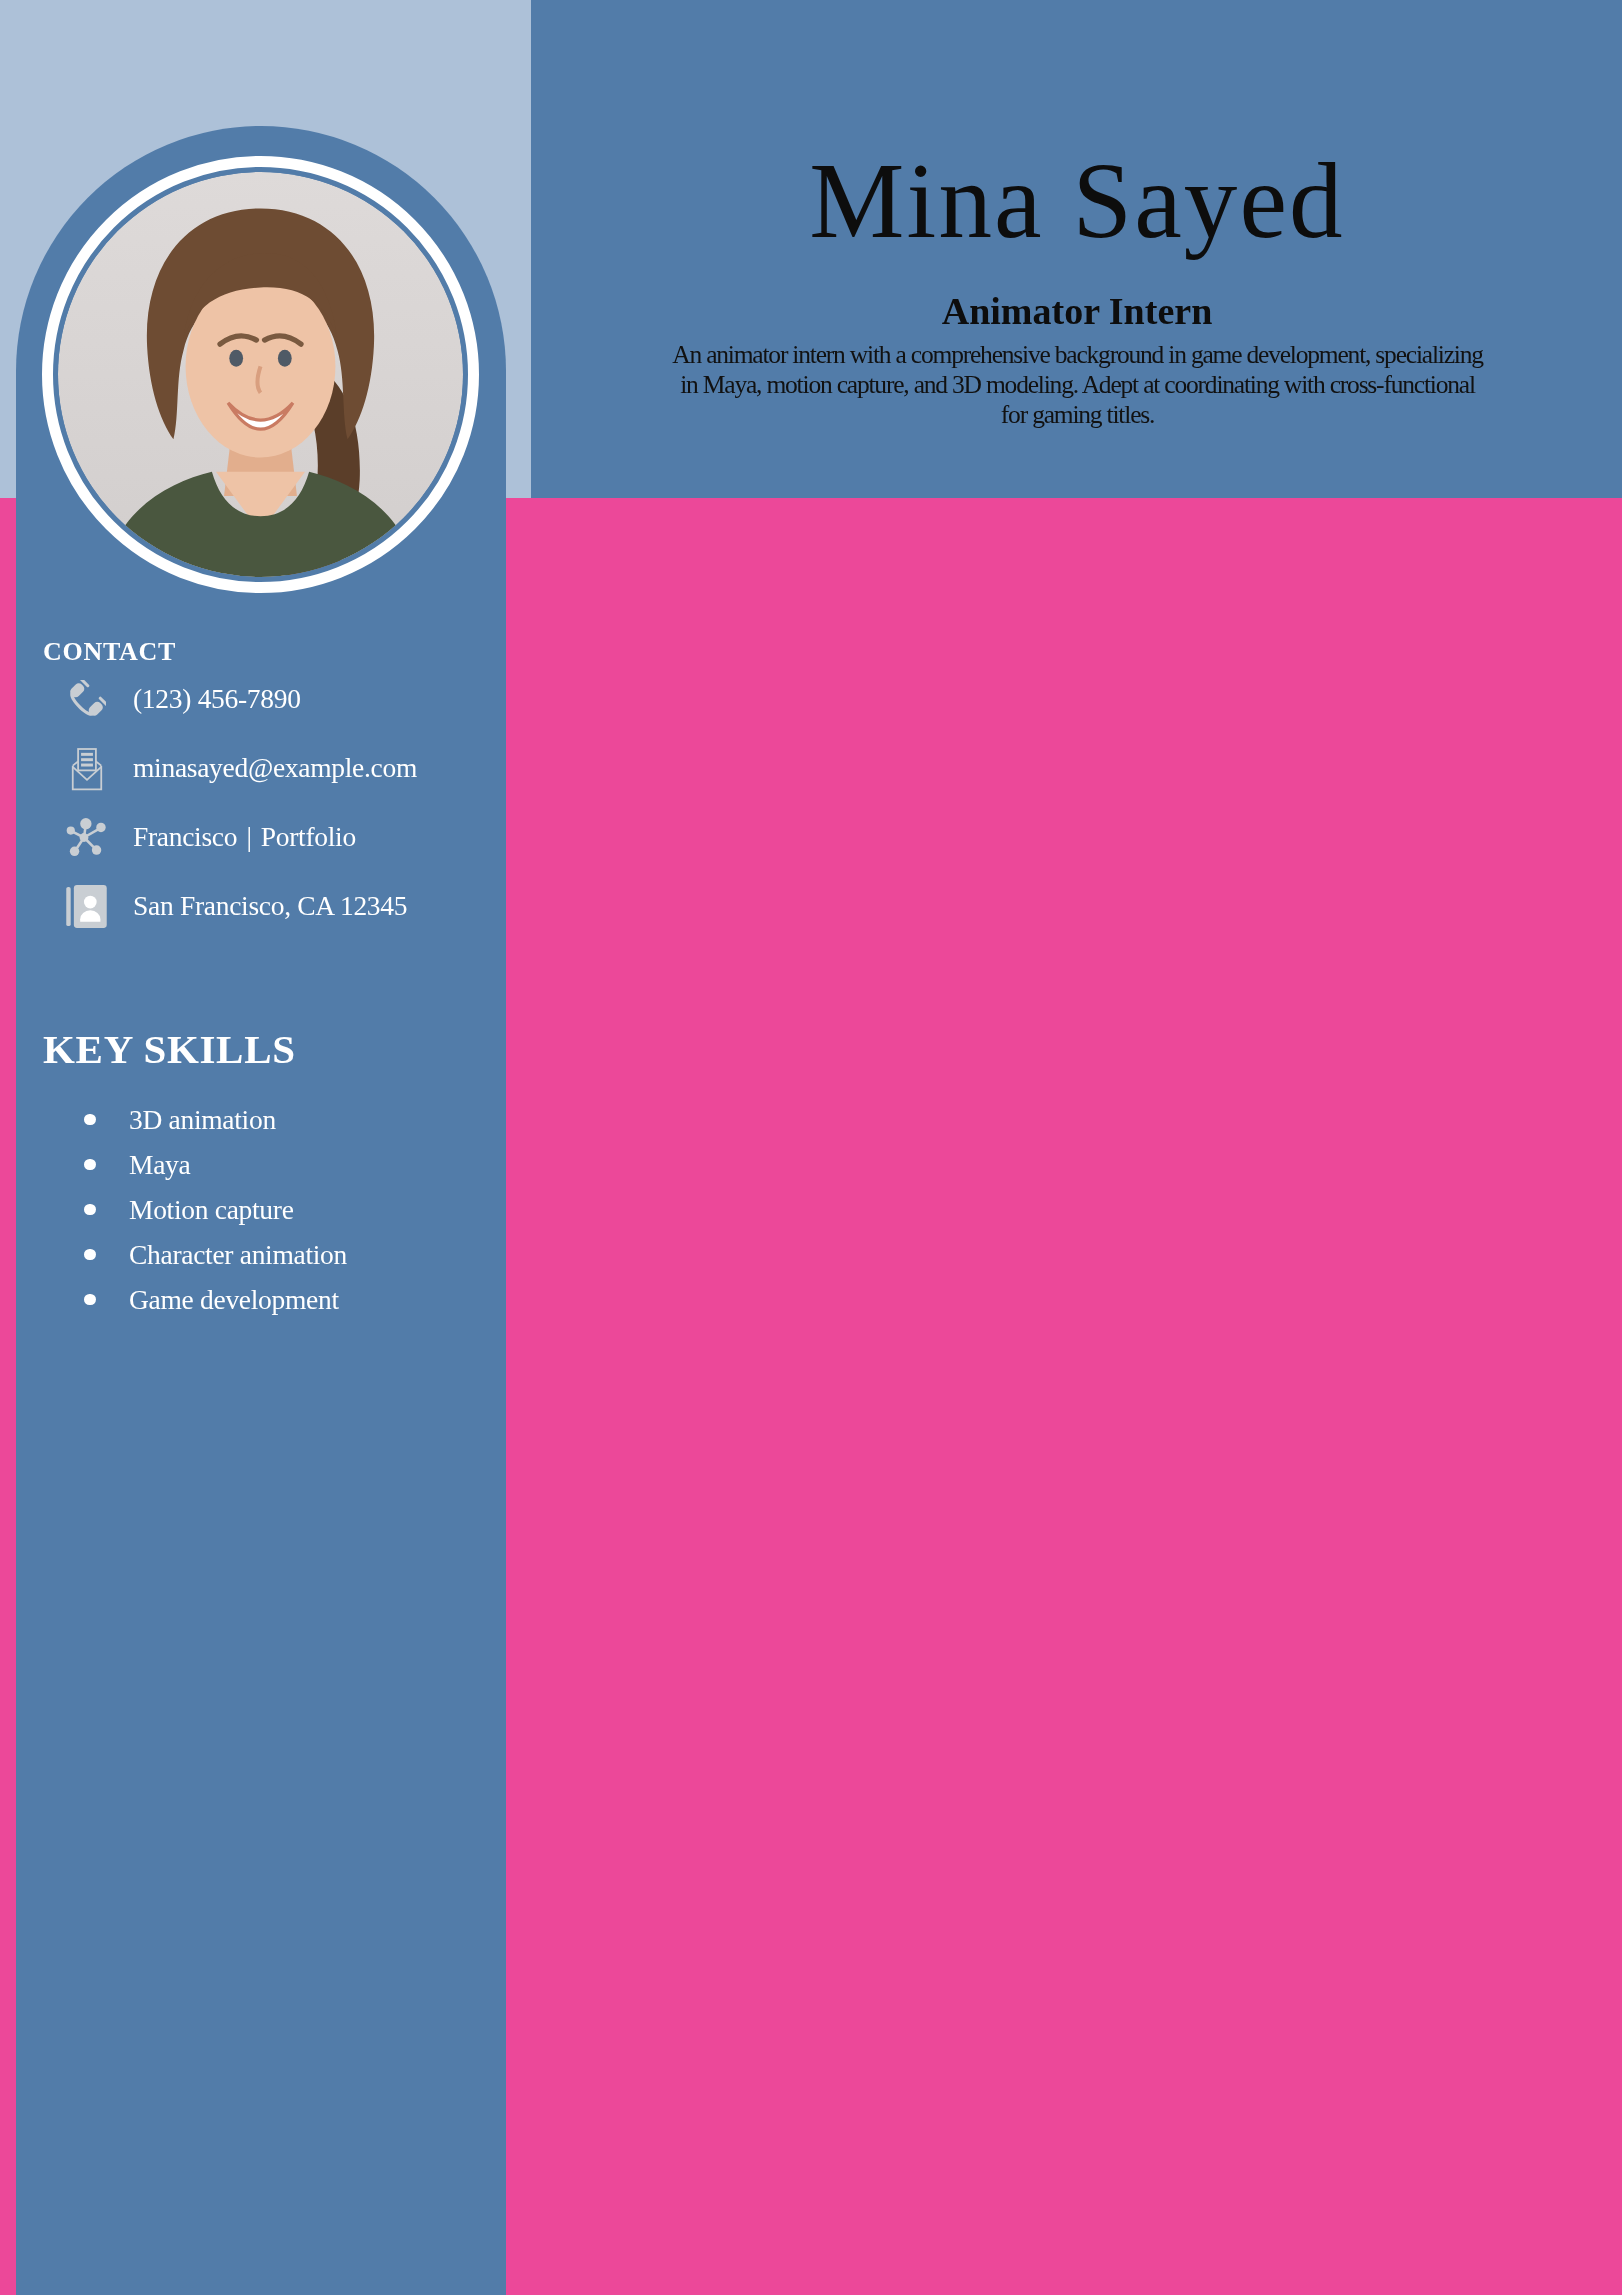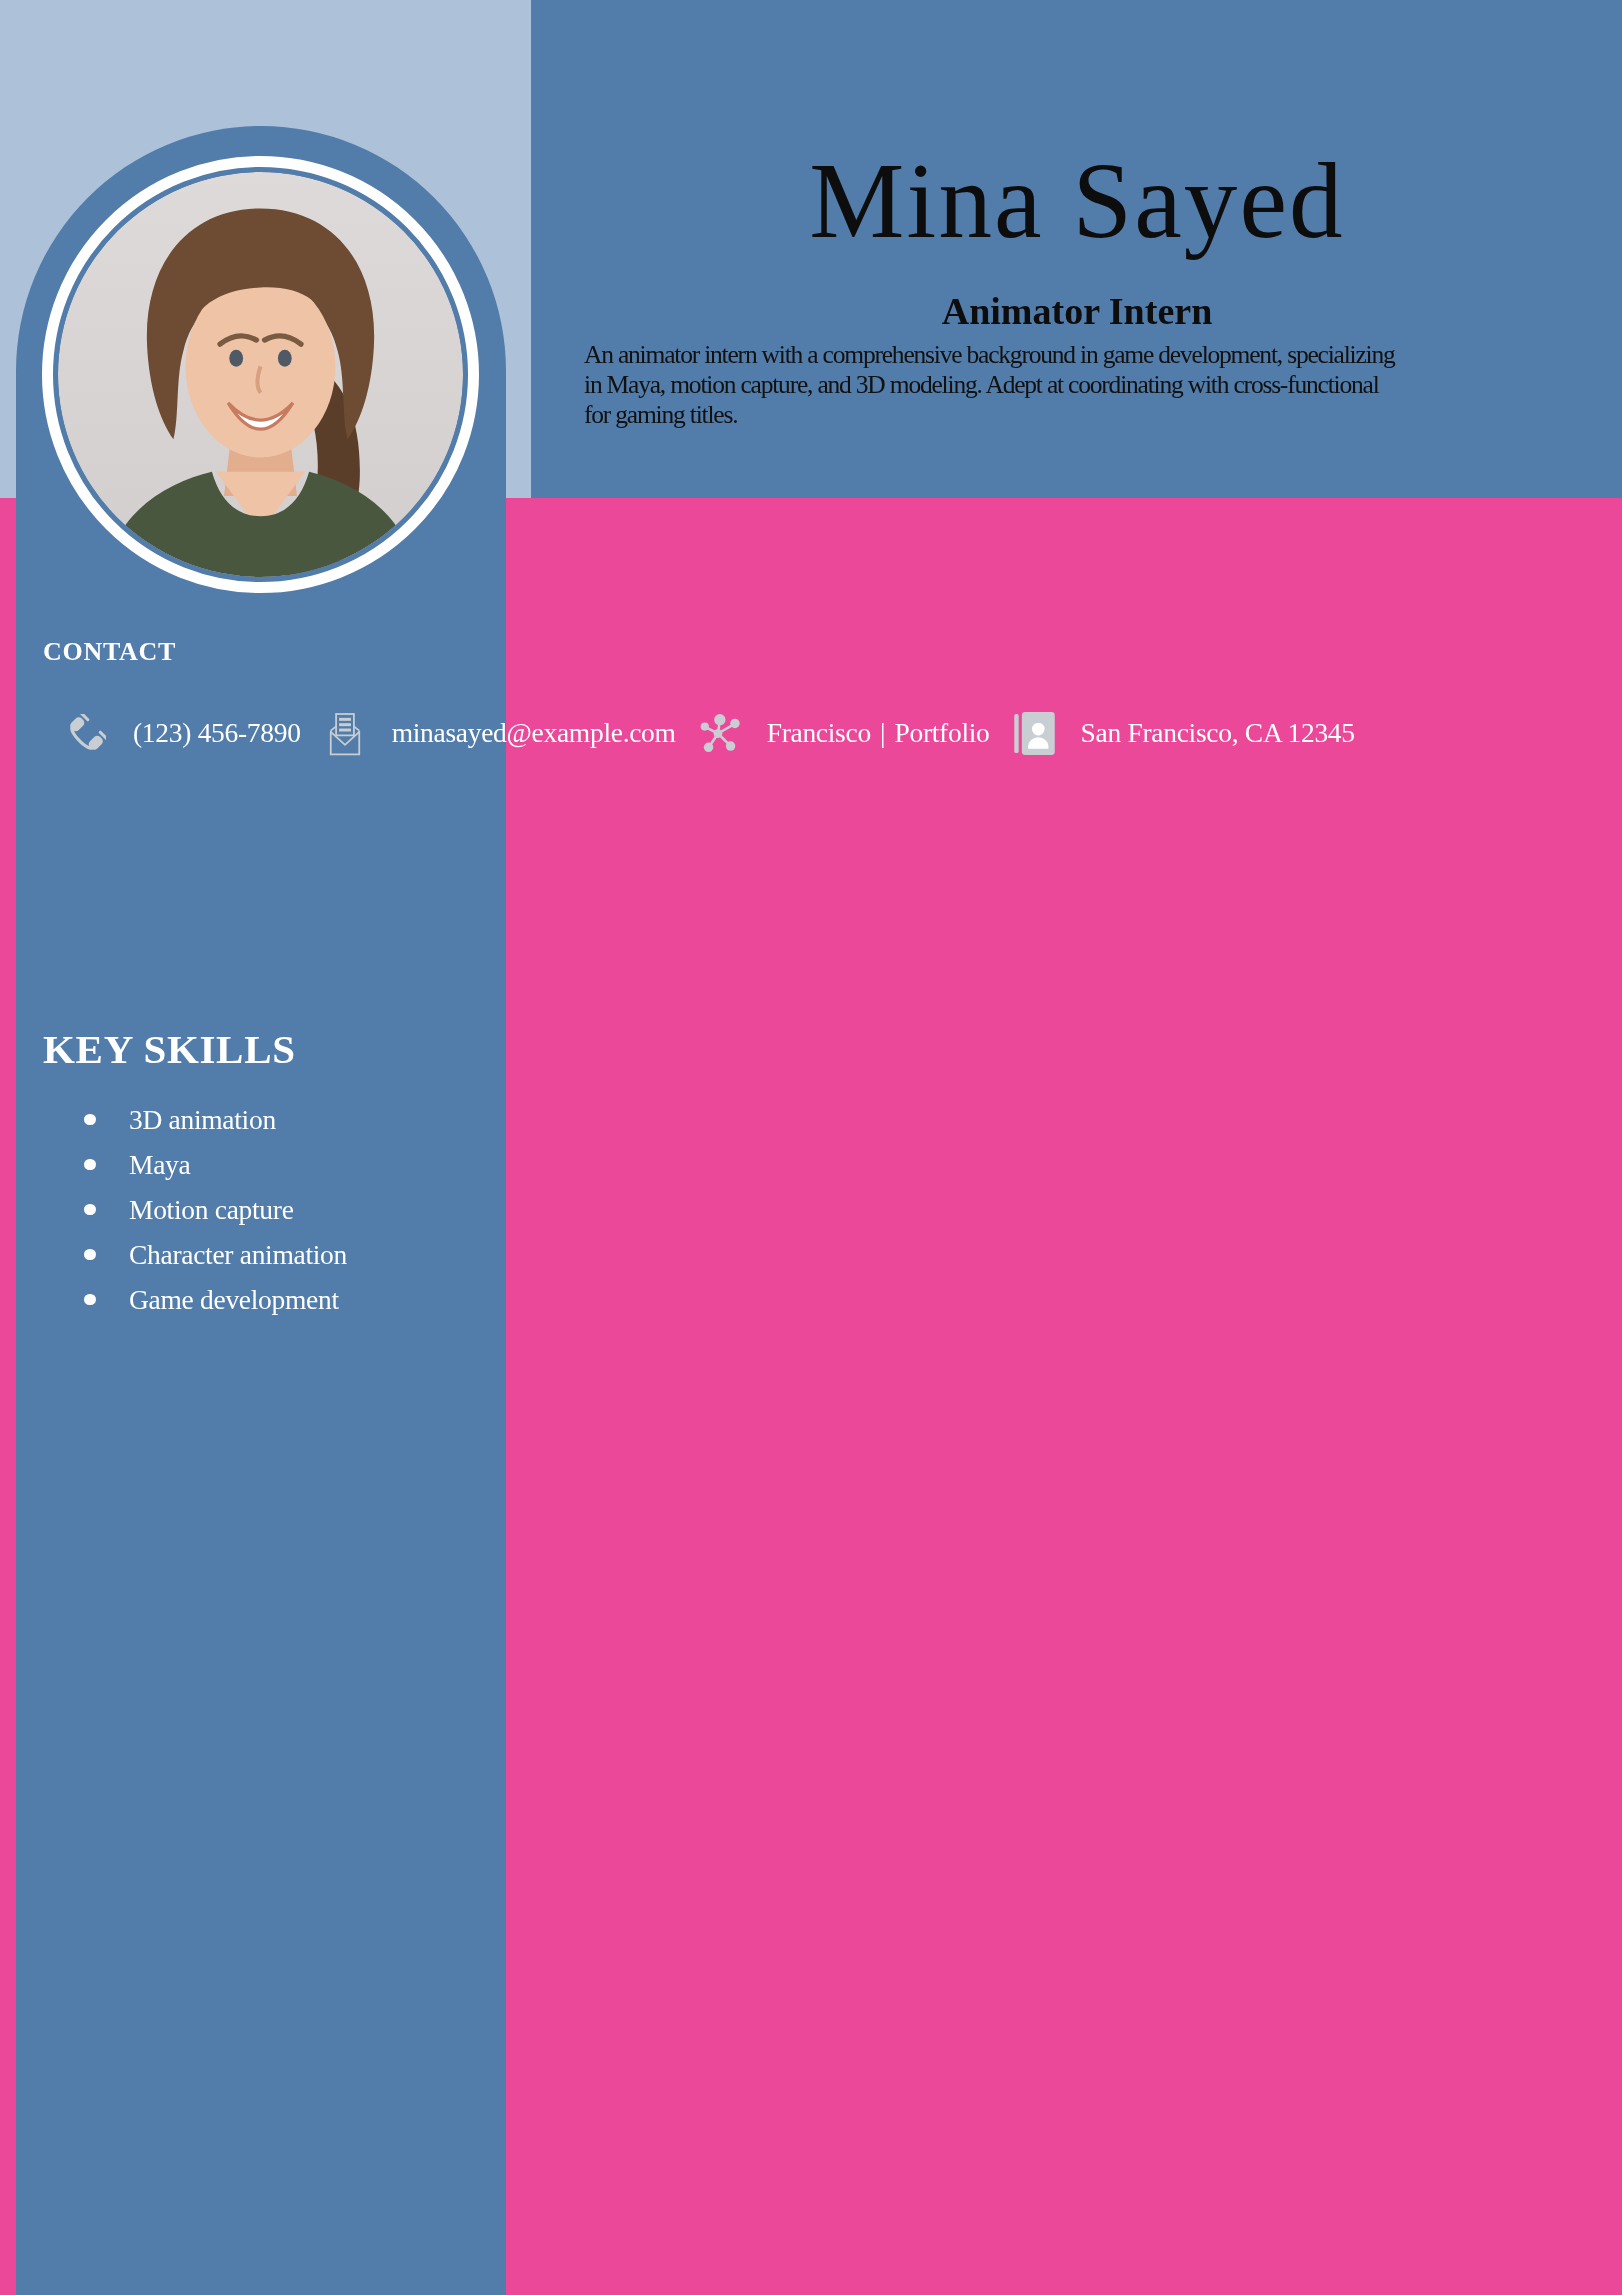--- a/index.html
+++ b/index.html
@@ -26,30 +26,30 @@
   .name{
     position:absolute;left:531px;top:148px;width:1092px;text-align:center;
     font-size:107px;line-height:1;font-weight:400;letter-spacing:0.02em;
     color:var(--text_dark,#0d0d0d);
   }
   .job-title{
     position:absolute;left:531px;top:292px;width:1092px;text-align:center;
     font-size:38px;line-height:1;font-weight:bold;color:var(--text_dark,#0d0d0d);
   }
   .summary{
-    position:absolute;left:584px;top:340px;width:987px;text-align:left;
+    position:absolute;left:584px;top:340px;width:987px;text-align:center;
     font-size:25.5px;line-height:30px;letter-spacing:-1.2px;color:#111;
   }
 
   
   .contact-heading{
     position:absolute;left:43px;top:639px;font-size:26px;line-height:1;
     font-weight:bold;color:#fff;letter-spacing:0.7px;
   }
-  .contact-list{position:absolute;left:65px;top:710px;display:flex;flex-direction:row;gap:23px;}
+  .contact-list{position:absolute;left:65px;top:676px;display:flex;flex-direction:column;gap:23px;}
   .contact-row{display:flex;align-items:center;height:46px;}
   .contact-icon{width:43px;height:46px;display:flex;align-items:center;justify-content:center;margin-right:25px;flex:0 0 43px;}
   .contact-text{font-size:27.5px;color:#fff;letter-spacing:-0.3px;white-space:nowrap;}
   .contact-text .sep{padding:0 9.2px;}
 
   .skills-heading{
     position:absolute;left:43px;top:1029px;font-size:41px;line-height:1;
     font-weight:bold;color:#fff;letter-spacing:0.7px;
   }
   .skills-list{position:absolute;left:84px;top:1097px;list-style:none;margin:0;padding:0;}

